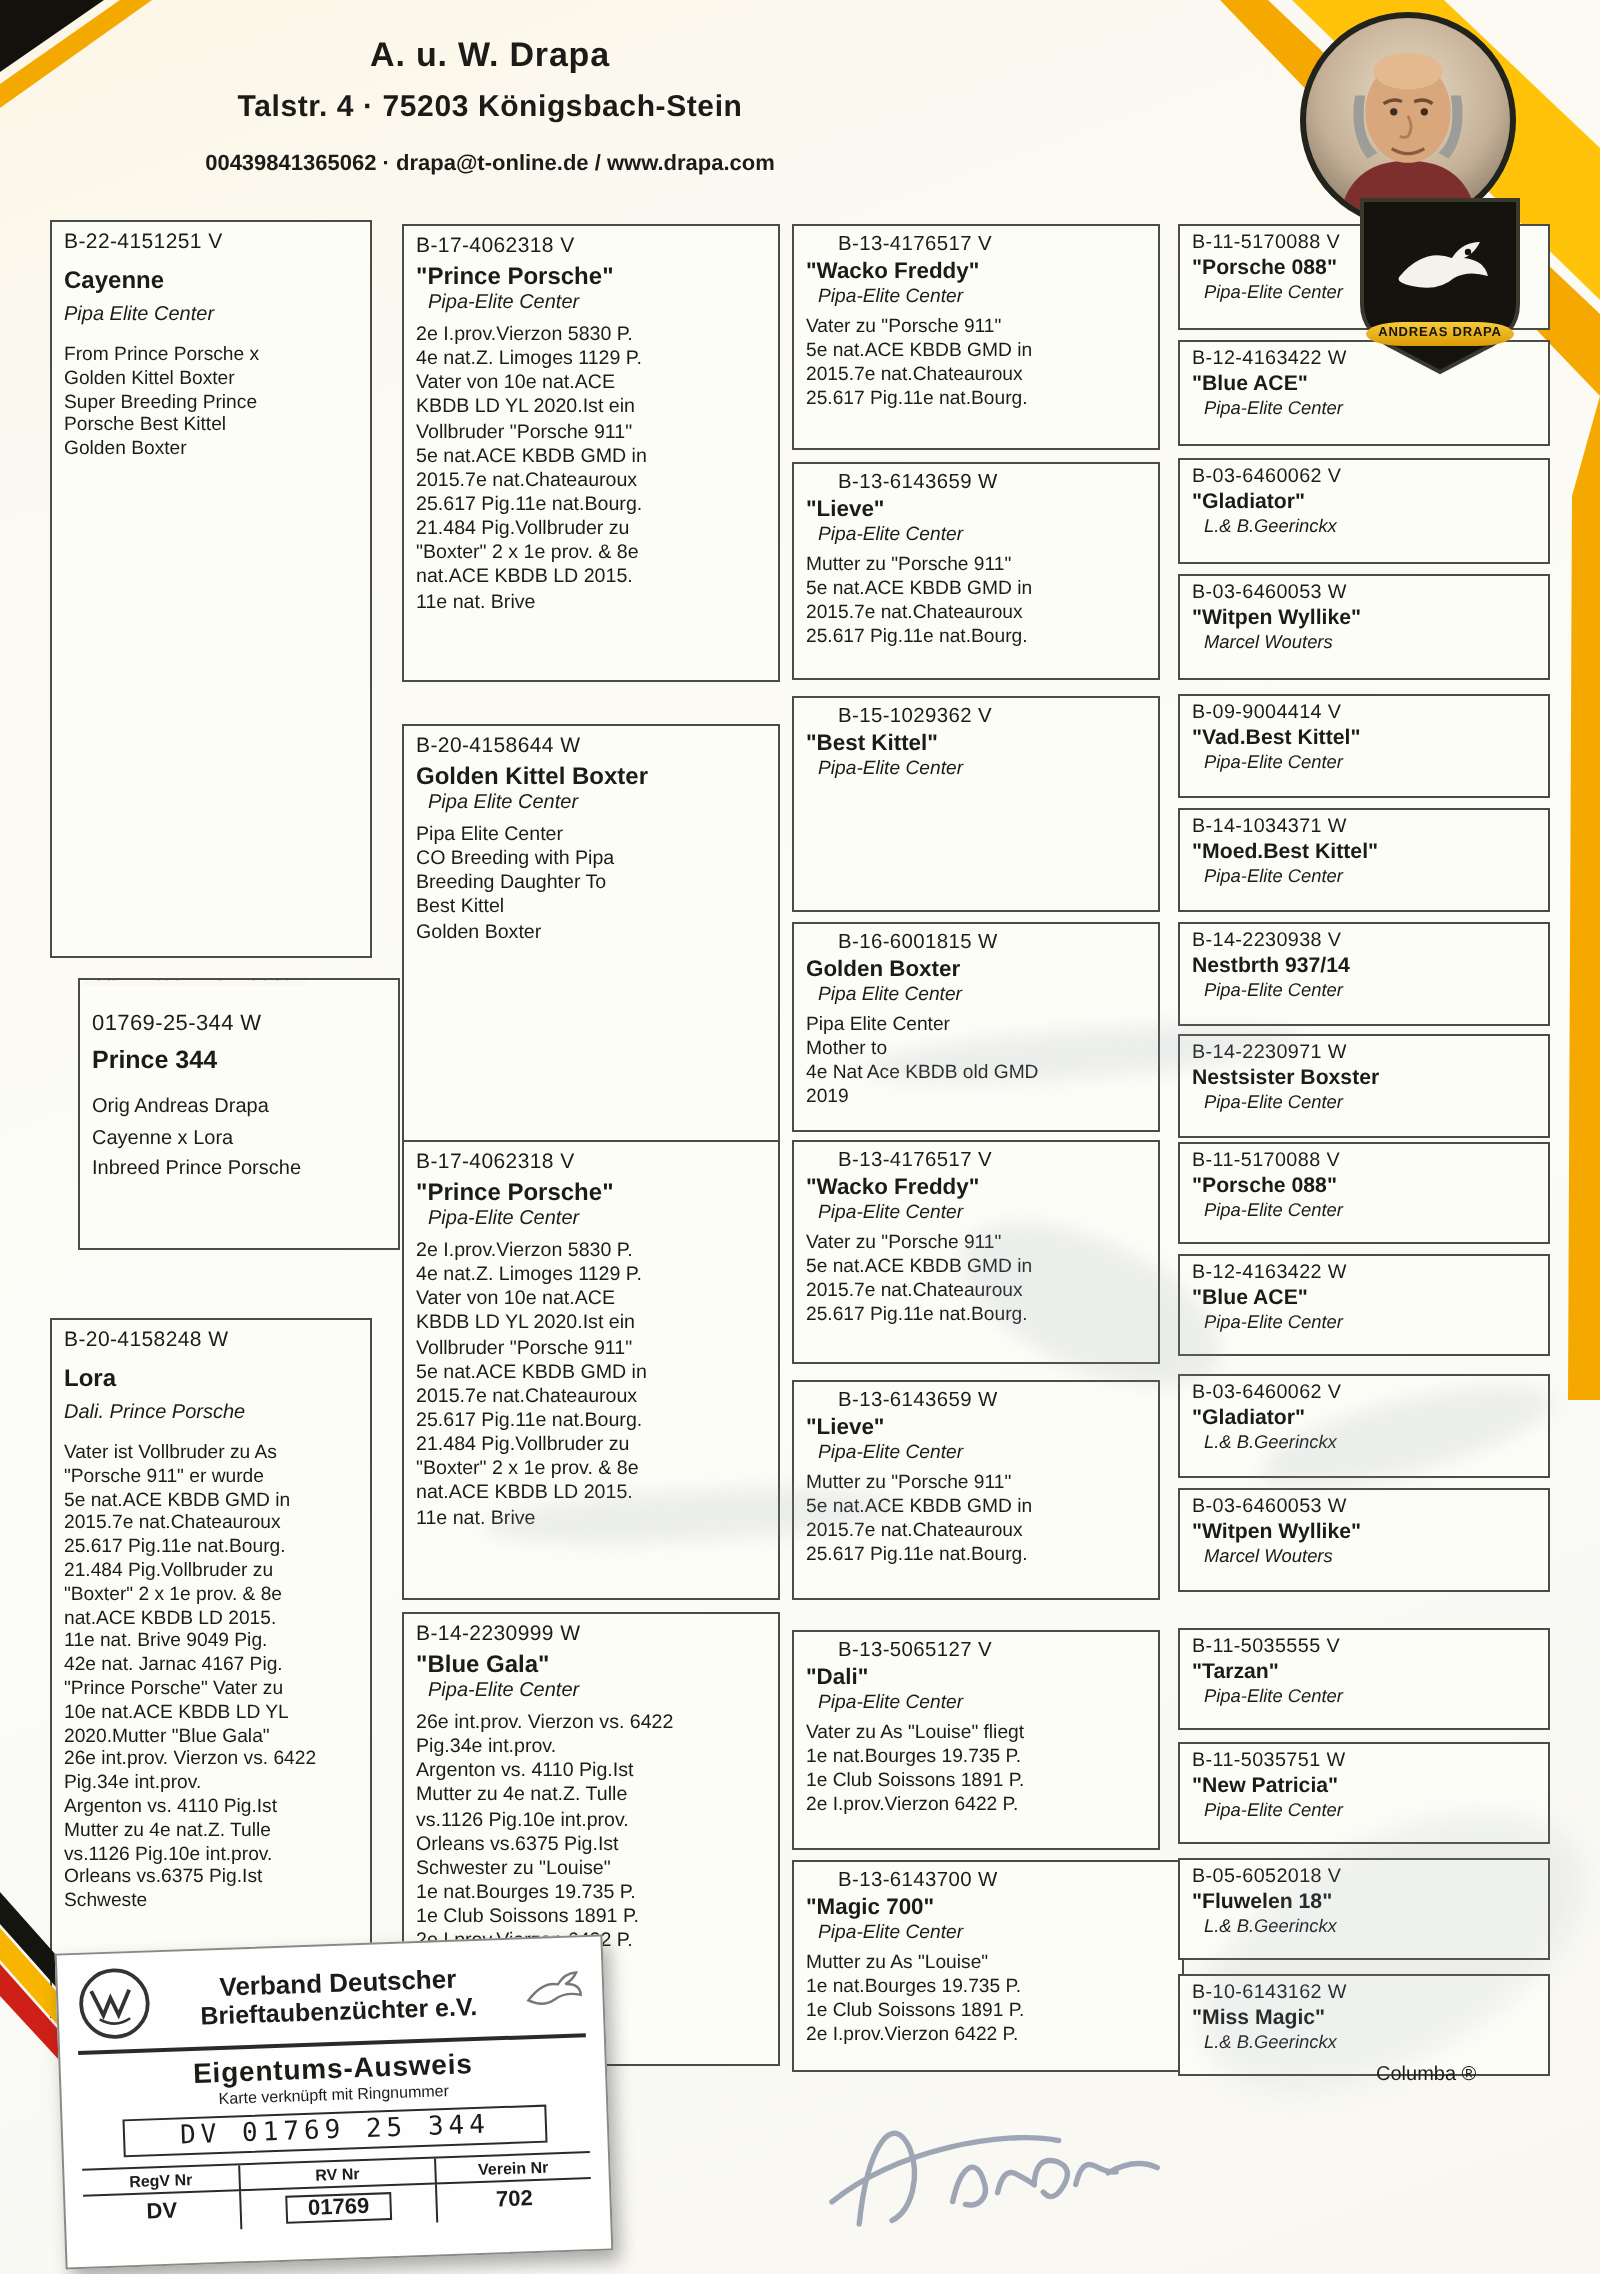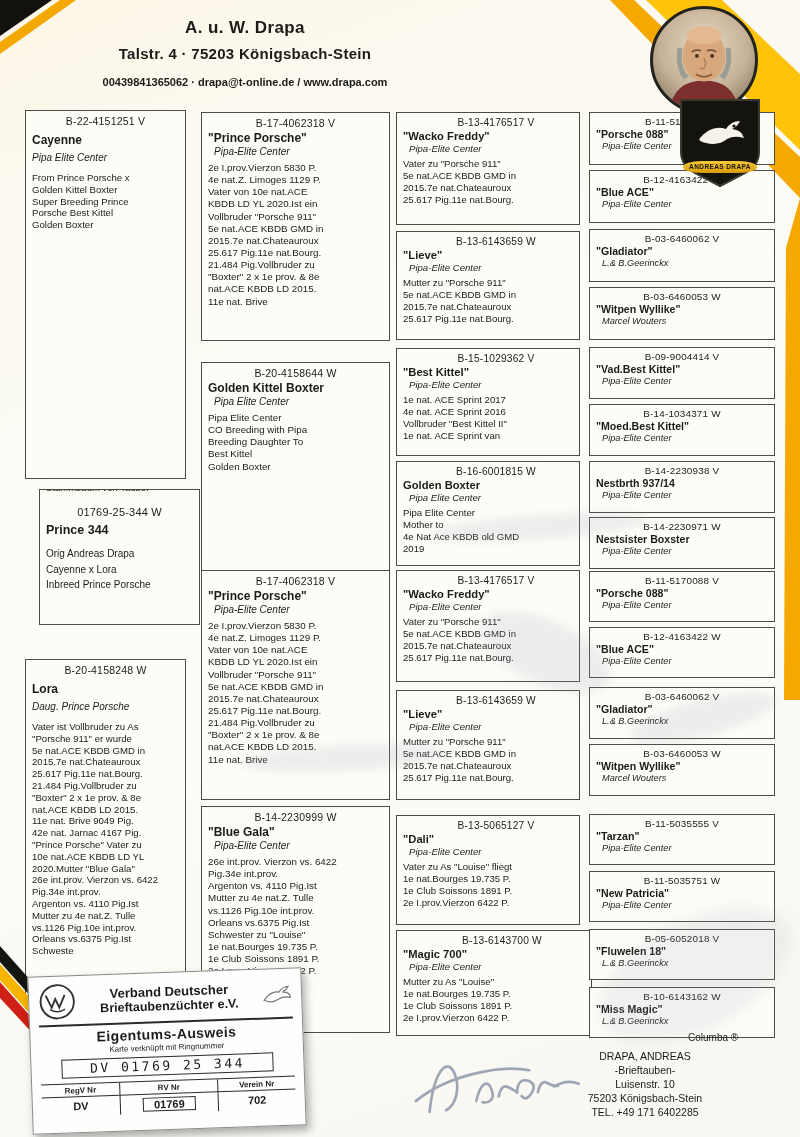--- a/index.html
+++ b/index.html
@@ -19,21 +19,21 @@
   .hdr .l3 { font-size:11px; font-weight:bold; margin-top:14px; }
   .portrait { position:absolute; left:650px; top:6px; width:108px; height:108px; border-radius:50%;
     border:3px solid #23231e; overflow:hidden; z-index:4;
     background:radial-gradient(circle at 50% 38%, #e9dcc6 0%, #c4b096 55%, #6a5d4e 100%); }
   .badge { position:absolute; left:676px; top:96px; width:88px; height:92px; z-index:5; }
   .badge-label { position:absolute; left:7px; right:7px; bottom:15px; height:12px;
     background:linear-gradient(#f8ca3a,#d89c06); border-radius:45% / 90%;
     font-size:6.5px; font-weight:bold; color:#15130c; text-align:center; line-height:12px; letter-spacing:.4px; }
   
   .box { position:absolute; border:1px solid #4c4c46; background:#fdfdf8; padding:4px 6px; z-index:2; overflow:hidden; }
-  .ring   { font-size:10.5px; letter-spacing:.2px;text-align:center; }
+  .ring   { font-size:10.5px; letter-spacing:.2px; }
   .name   { font-size:12px; font-weight:bold; margin-top:2px; }
   .strain { font-size:10px; font-style:italic; margin-top:1px; padding-left:6px; }
   .btxt   { font-size:9.8px; line-height:1.24; margin-top:5px; white-space:pre-line; }
   .g1 .name   { margin-top:6px; }
   .g1 .strain { margin-top:5px; padding-left:0; }
   .g1 .btxt   { margin-top:9px; font-size:9.6px; line-height:1.23; }
   .md .ring { font-size:10.2px;padding-left:16px; }
   .md .name { font-size:11.2px; }
   .md .strain { font-size:9.6px; }
   .md .btxt { font-size:9.6px; margin-top:4px; }
@@ -143,21 +143,21 @@
     <div class="ring">01769-25-344 W</div>
     <div class="name">Prince  344</div>
     <div class="subj-lines">Orig Andreas Drapa
 Cayenne x Lora
 Inbreed Prince Porsche</div>
   </section>
 
   <section class="box g1" style="left:25px;top:659px;width:161px;height:350px">
     <div class="ring">B-20-4158248 W</div>
     <div class="name">Lora</div>
-    <div class="strain">Daug. Prince Porsche</div>
+    <div class="strain">Dali. Prince Porsche</div>
     <div class="btxt">Vater ist Vollbruder zu As
 "Porsche 911" er wurde
 5e nat.ACE KBDB GMD in
 2015.7e nat.Chateauroux
 25.617 Pig.11e nat.Bourg.
 21.484 Pig.Vollbruder zu
 "Boxter" 2 x 1e prov. &amp; 8e
 nat.ACE KBDB LD 2015.
 11e nat.  Brive   9049 Pig.
 42e nat. Jarnac 4167 Pig.
@@ -248,24 +248,20 @@
     <div class="strain">Pipa-Elite Center</div>
     <div class="btxt">Mutter zu "Porsche 911"
 5e nat.ACE KBDB GMD in
 2015.7e nat.Chateauroux
 25.617 Pig.11e nat.Bourg.</div>
   </section>
   <section class="box md" style="left:396px;top:348px;width:184px;height:108px">
     <div class="ring">B-15-1029362 V</div>
     <div class="name">"Best Kittel"</div>
     <div class="strain">Pipa-Elite Center</div>
-    <div class="btxt">1e nat. ACE Sprint 2017
-4e nat. ACE Sprint 2016
-Vollbruder "Best Kittel II"
-1e nat. ACE Sprint van</div>
   </section>
   <section class="box md" style="left:396px;top:461px;width:184px;height:105px">
     <div class="ring">B-16-6001815 W</div>
     <div class="name">Golden Boxter</div>
     <div class="strain">Pipa Elite Center</div>
     <div class="btxt">Pipa Elite Center
 Mother to
 4e Nat  Ace KBDB old GMD
 2019</div>
   </section>
@@ -421,19 +417,14 @@
       <path d="M18,64 C26,26 40,12 46,30 C50,44 44,60 34,64"></path>
       <path d="M6,52 C40,30 92,26 118,34"></path>
       <path d="M64,58 C70,40 78,38 80,50 C82,58 76,62 70,60"></path>
       <path d="M86,56 q4,-12 10,-8 t8,6"></path>
       <path d="M104,54 q2,-14 12,-10 q8,4 2,12 t-10,2"></path>
       <path d="M124,56 q4,-12 10,-8 t10,4"></path>
       <path d="M140,52 q14,-6 24,0"></path>
     </g>
   </svg>
   <div class="columba">Columba ®</div>
-  <div class="owner">DRAPA, ANDREAS
--Brieftauben-
-Luisenstr. 10
-75203 Königsbach-Stein
-TEL. +49 171 6402285</div>
 
 </div>
 
 </body></html>

